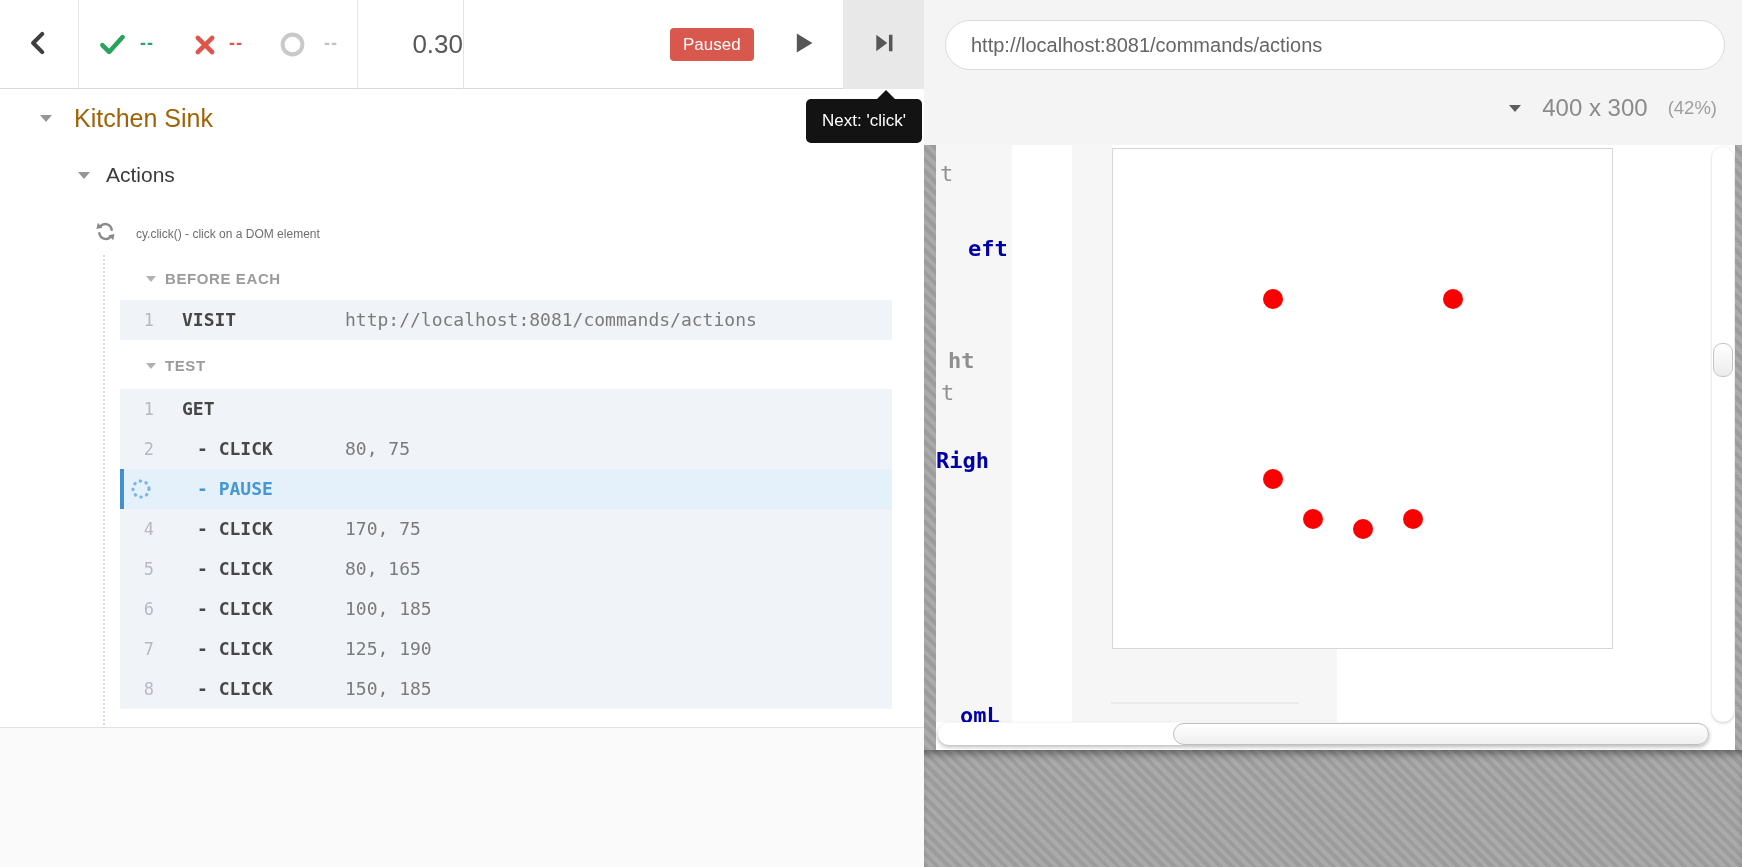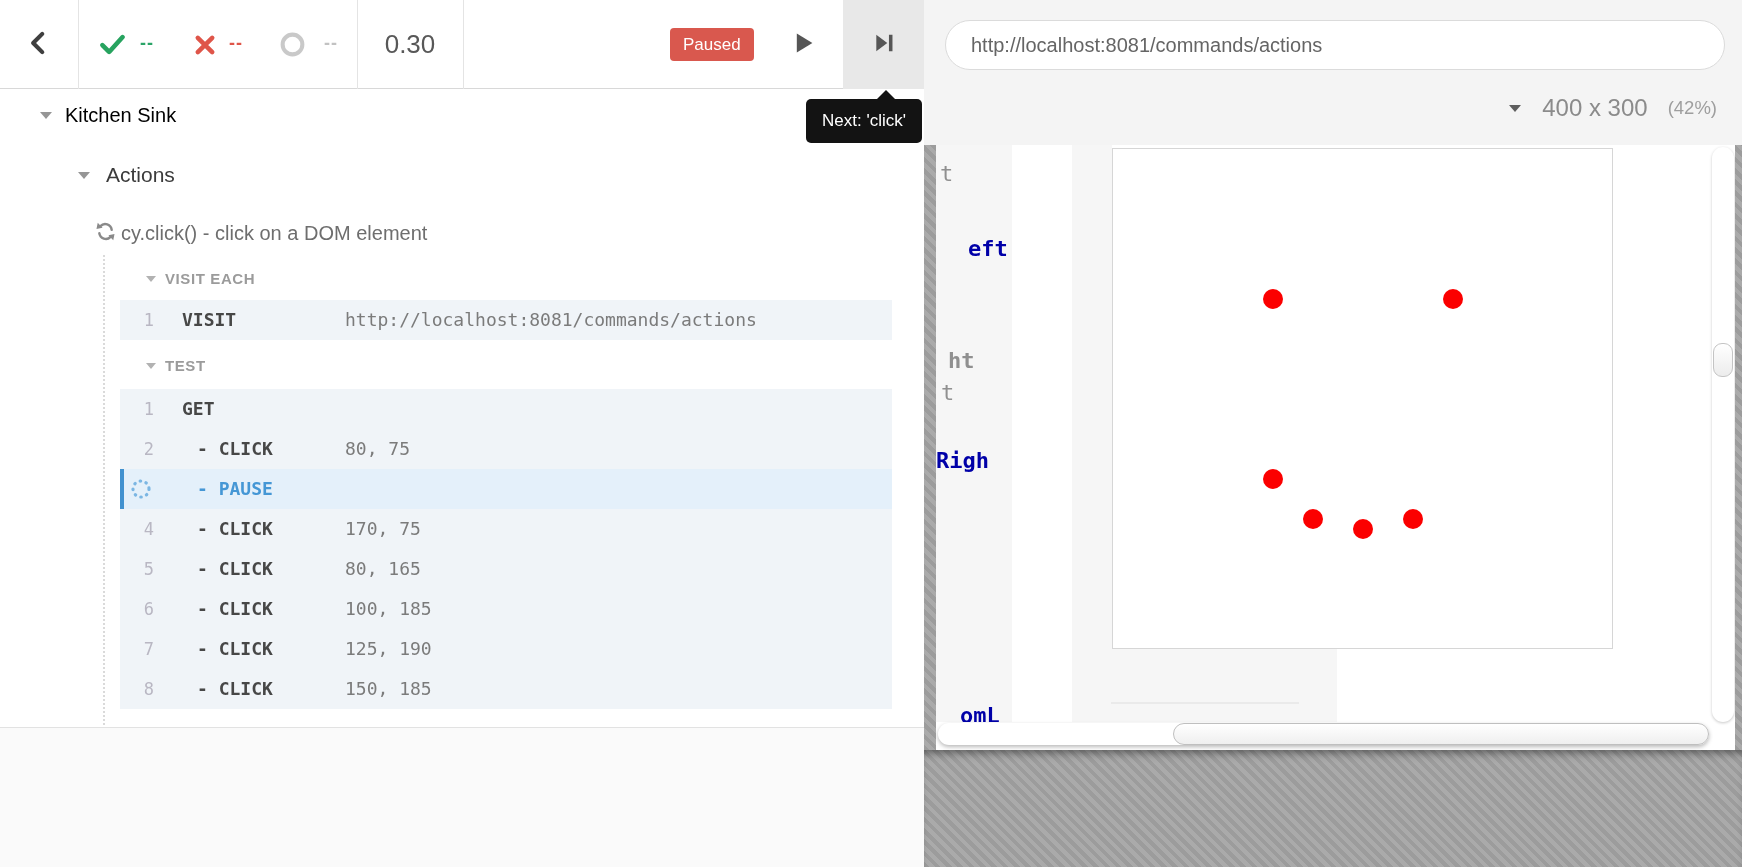--- a/index.html
+++ b/index.html
@@ -17,45 +17,45 @@
             display:flex;align-items:center;justify-content:center;cursor:pointer;padding:0;}
   .stat-icon{position:absolute;}
   .stat-num{position:absolute;font-size:18px;font-weight:bold;letter-spacing:1px;}
   .num-pass{left:140px;top:33px;color:#2aa467;}
   .num-fail{left:229px;top:33px;color:#df5549;}
   .num-pend{left:324px;top:33px;color:#c2c2c2;}
   .i-check{left:99px;top:31px;}
   .i-x{left:193px;top:33px;}
   .i-ring{left:279px;top:31px;}
   .duration{position:absolute;left:357px;top:0;width:106px;height:89px;line-height:89px;
-            text-align:center;font-size:26px;color:#585858;}
+            text-align:right;font-size:26px;color:#585858;}
   .paused-badge{position:absolute;left:670px;top:28px;height:33px;line-height:33px;
                 padding:0 13px;background:#d9584e;color:#fff;font-size:17px;border-radius:4px;}
   .play-btn{position:absolute;left:779px;top:0;width:50px;height:89px;border:0;background:transparent;
             display:flex;align-items:center;justify-content:center;cursor:pointer;padding:0;}
   .next-btn{position:absolute;left:843px;top:0;width:81px;height:89px;border:0;background:#e8e8e8;
             display:flex;align-items:center;justify-content:center;cursor:pointer;padding:0;}
 
   .tooltip{position:absolute;left:806px;top:99px;background:#131313;color:#fff;font-size:17px;
            padding:12px 16px;border-radius:5px;z-index:30;white-space:nowrap;}
   .tooltip::before{content:"";position:absolute;top:-9px;left:70px;width:0;height:0;
            border-left:10px solid transparent;border-right:10px solid transparent;
            border-bottom:10px solid #131313;}
 
   .caret{width:0;height:0;border-left:6px solid transparent;border-right:6px solid transparent;
          border-top:7px solid #969696;display:inline-block;flex:0 0 auto;}
   .caret.small{border-left-width:5px;border-right-width:5px;border-top-width:6px;border-top-color:#b2b2b2;}
 
   .suite-row{position:absolute;display:flex;align-items:center;cursor:pointer;}
   .suite-1{left:40px;top:104px;}
-  .suite-1 .lbl{margin-left:13px;font-size:20px;color:#000000;font-weight:500;}
+  .suite-1 .lbl{margin-left:22px;font-size:25px;color:#a16207;font-weight:500;}
   .suite-2{left:78px;top:163px;}
   .suite-2 .lbl{margin-left:16px;font-size:21px;color:#3b3b3b;font-weight:500;}
   .test-title{position:absolute;left:95px;top:221px;display:flex;align-items:center;cursor:pointer;}
-  .test-title .lbl{margin-left:5px;font-size:20px;color:#6e6e6e;}
+  .test-title .lbl{margin-left:20px;font-size:12px;color:#6e6e6e;}
 
   .dotted-guide{position:absolute;left:103px;top:255px;height:470px;border-left:2px dotted #dadada;}
 
   .sec-header{position:absolute;display:flex;align-items:center;cursor:pointer;}
   .sec-header .lbl{margin-left:9px;font-size:15px;font-weight:600;color:#9b9b9b;letter-spacing:.6px;}
   .sec-be{left:146px;top:270px;}
   .sec-test{left:146px;top:357px;}
 
   .rows-block{position:absolute;left:120px;width:772px;background:#f0f4f8;}
   .rows-be{top:300px;}
@@ -200,21 +200,21 @@
           <polygon points="17.4,18.4 12.8,13.6 18.6,12.4" fill="#8a8a8a"></polygon>
         </svg>
       </span>
       <span class="lbl">cy.click() - click on a DOM element</span>
     </div>
 
     <div class="dotted-guide"></div>
 
     <div class="sec-header sec-be">
       <span class="caret small"></span>
-      <span class="lbl">VISIT EACH</span>
+      <span class="lbl">BEFORE EACH</span>
     </div>
 
     <div class="rows-block rows-be">
       <div class="cmd-row">
         <span class="cmd-num">1</span>
         <span class="cmd-method">VISIT</span>
         <span class="cmd-msg">http://localhost:8081/commands/actions</span>
       </div>
     </div>
 

